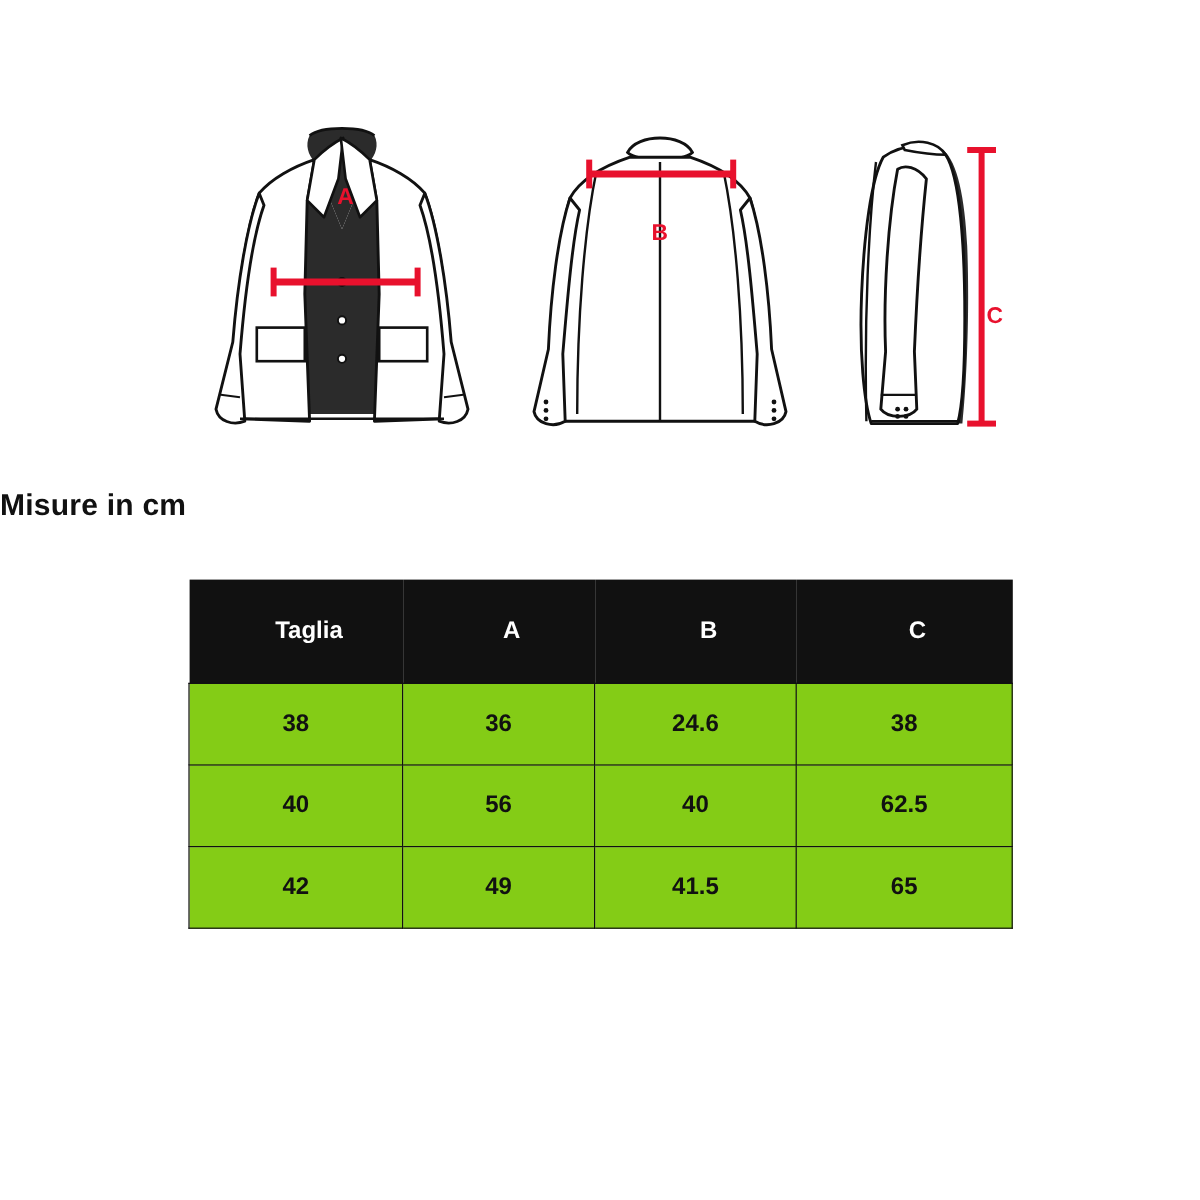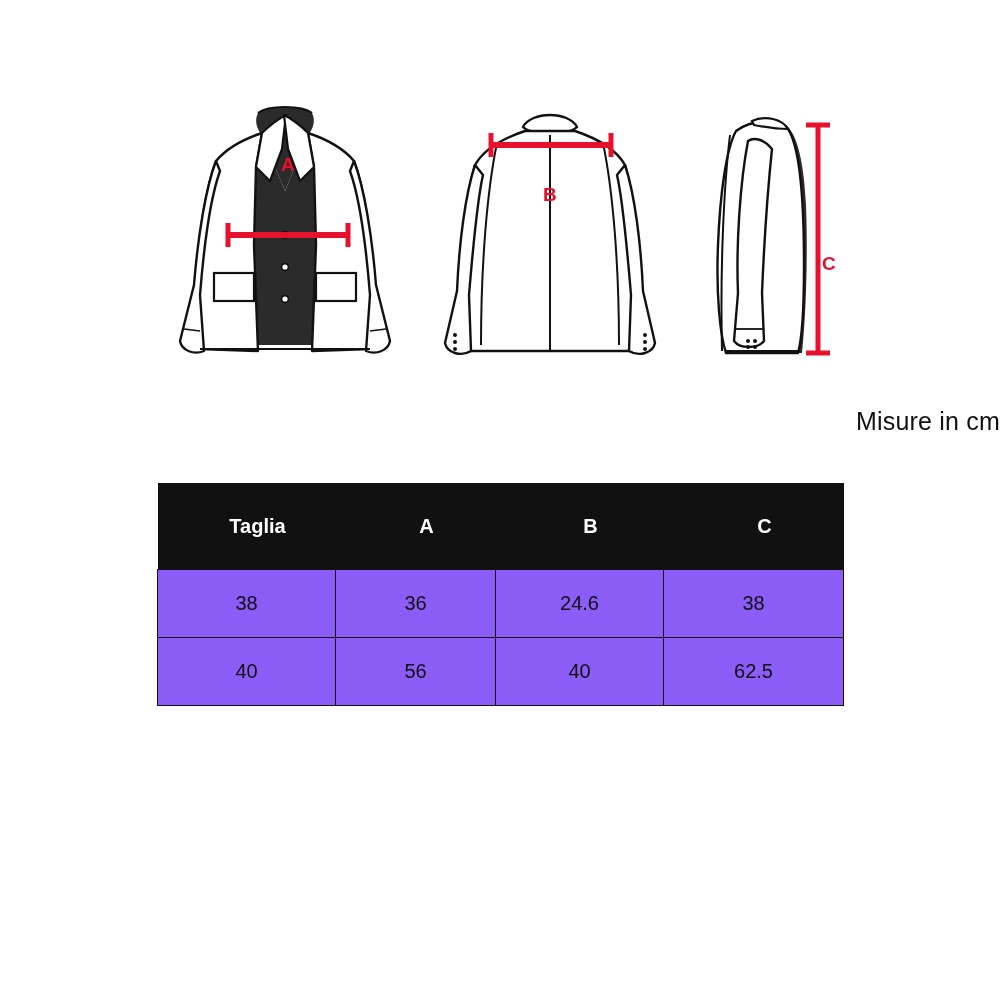--- a/index.html
+++ b/index.html
@@ -45,23 +45,23 @@
     font-family: "Liberation Sans", sans-serif;
     line-height: 1;
   }
 
   
   .caption {
     position: absolute;
     left: 0;
     top: 407px;
     width: 1000px;
-    text-align: right;
+    text-align: left;
     font-size: 25px;
-    font-weight: normal;
+    font-weight: bold;
     letter-spacing: 0.2px;
     color: #111111;
   }
 
   
   .table-wrap {
     position: absolute;
     left: 157px;
     top: 483px;
     width: 686px;
@@ -81,23 +81,23 @@
     text-align: center;
     vertical-align: middle;
     padding-left: 23px;
   }
   table.size-table tbody td {
     height: 65px;
     border: 1.5px solid #111111;
     text-align: center;
     vertical-align: middle;
     font-size: 20px;
-    font-weight: normal;
+    font-weight: bold;
     color: #111111;
-    background: #8b5cf6;
+    background: #84cc16;
   }
   table.size-table col.c0 { width: 178px; }
   table.size-table col.c1 { width: 160px; }
   table.size-table col.c2 { width: 168px; }
   table.size-table col.c3 { width: 180px; }
 </style>
 </head>
 <body>
 
 <div class="page">
@@ -231,17 +231,23 @@
           <td>36</td>
           <td>24.6</td>
           <td>38</td>
         </tr>
         <tr>
           <td>40</td>
           <td>56</td>
           <td>40</td>
           <td>62.5</td>
         </tr>
+        <tr>
+          <td>42</td>
+          <td>49</td>
+          <td>41.5</td>
+          <td>65</td>
+        </tr>
       </tbody>
     </table>
   </div>
 
 </div>
 
 </body></html>

